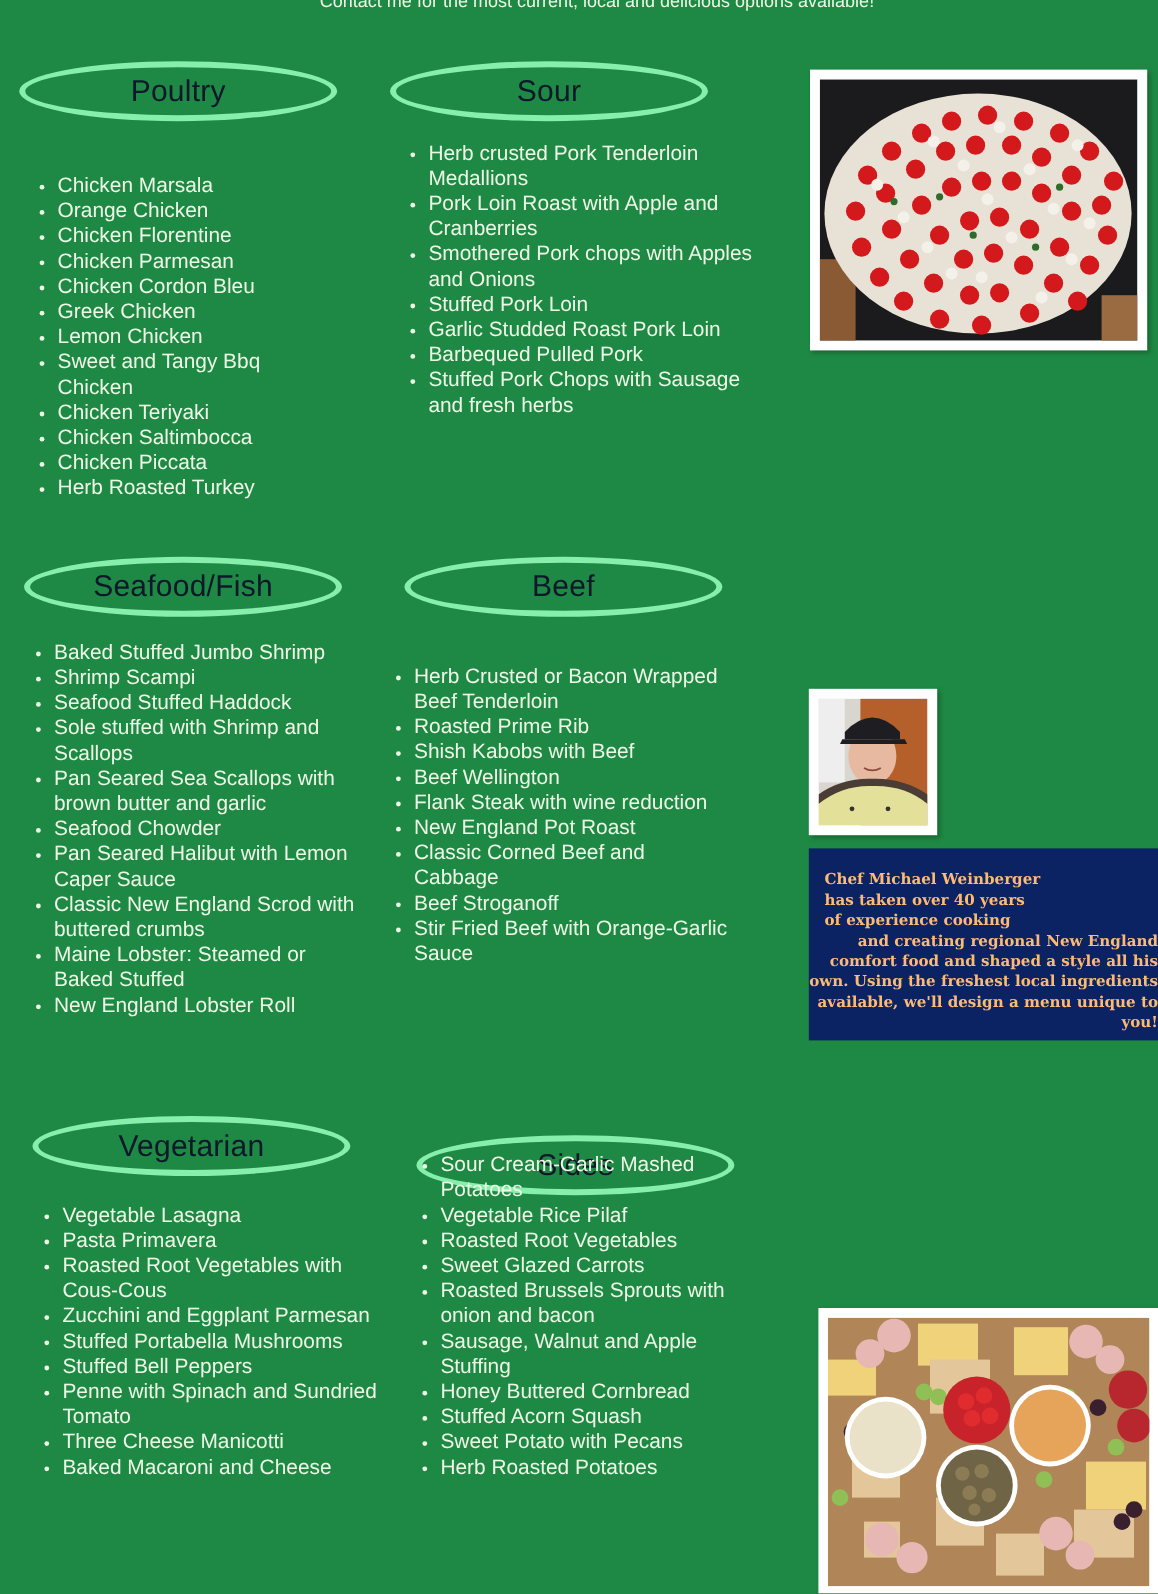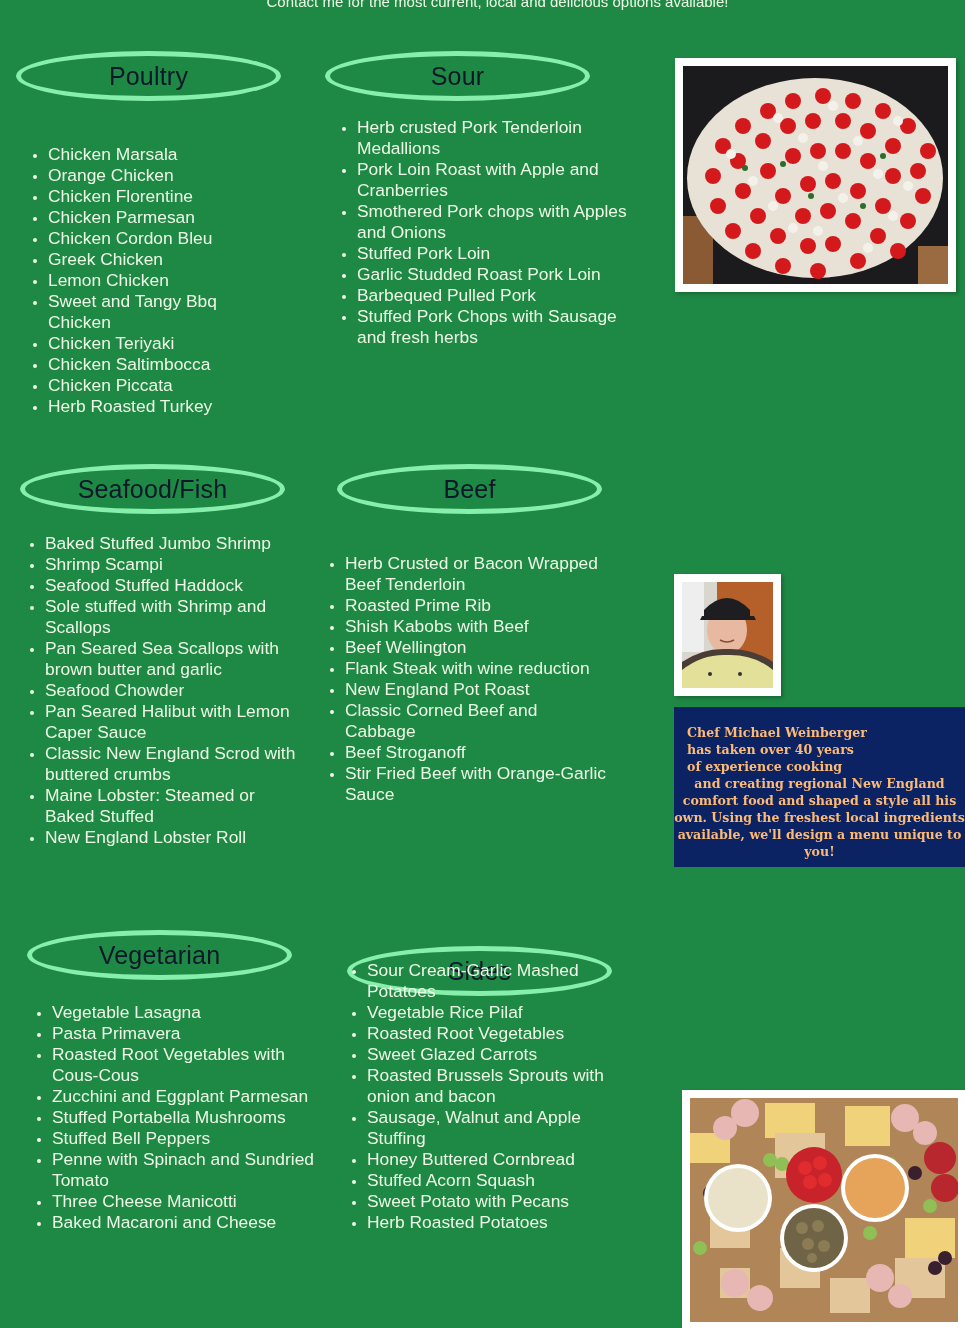--- a/index.html
+++ b/index.html
@@ -73,21 +73,21 @@
     box-sizing: border-box;
     font-family: "DejaVu Serif", serif;
     font-weight: bold;
     font-size: 12.6px;
     line-height: 17px;
     color: #fdba74;
     padding-top: 17px;
   }
   .bio .l { display: block; white-space: nowrap; }
   .bio .left { padding-left: 13px; }
-  .bio .center { text-align: center; }
+  .bio .center { text-align: right; }
 </style>
 </head>
 <body>
 
 <div class="tagline">Contact me for the most current, local and delicious options available!</div>
 
 <div>
   <div class="oval" style="left:16px; top:51px; width:265px; height:50px;">Poultry</div>
   <ul class="menu" style="left:28px; top:144px; width:200px;">
     <li>Chicken Marsala</li>

